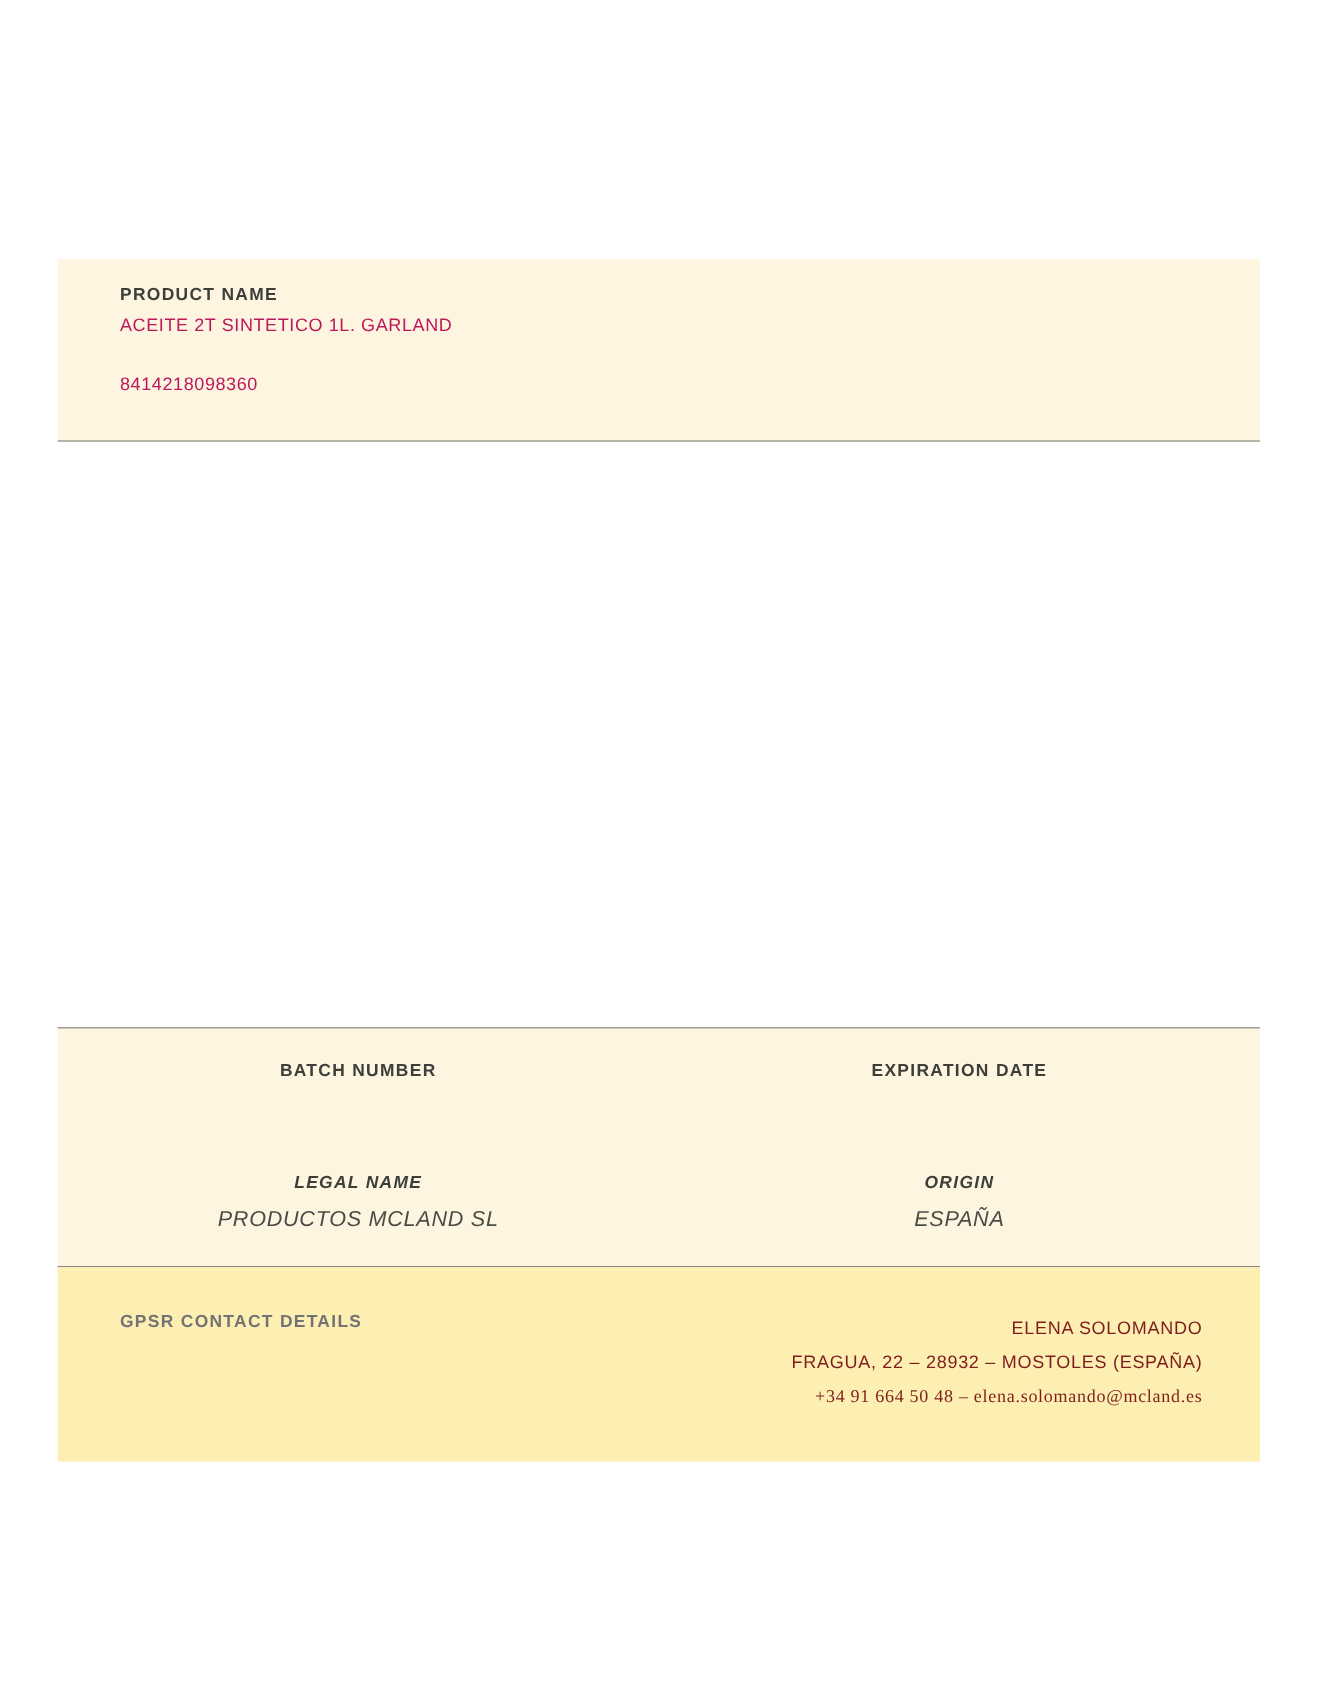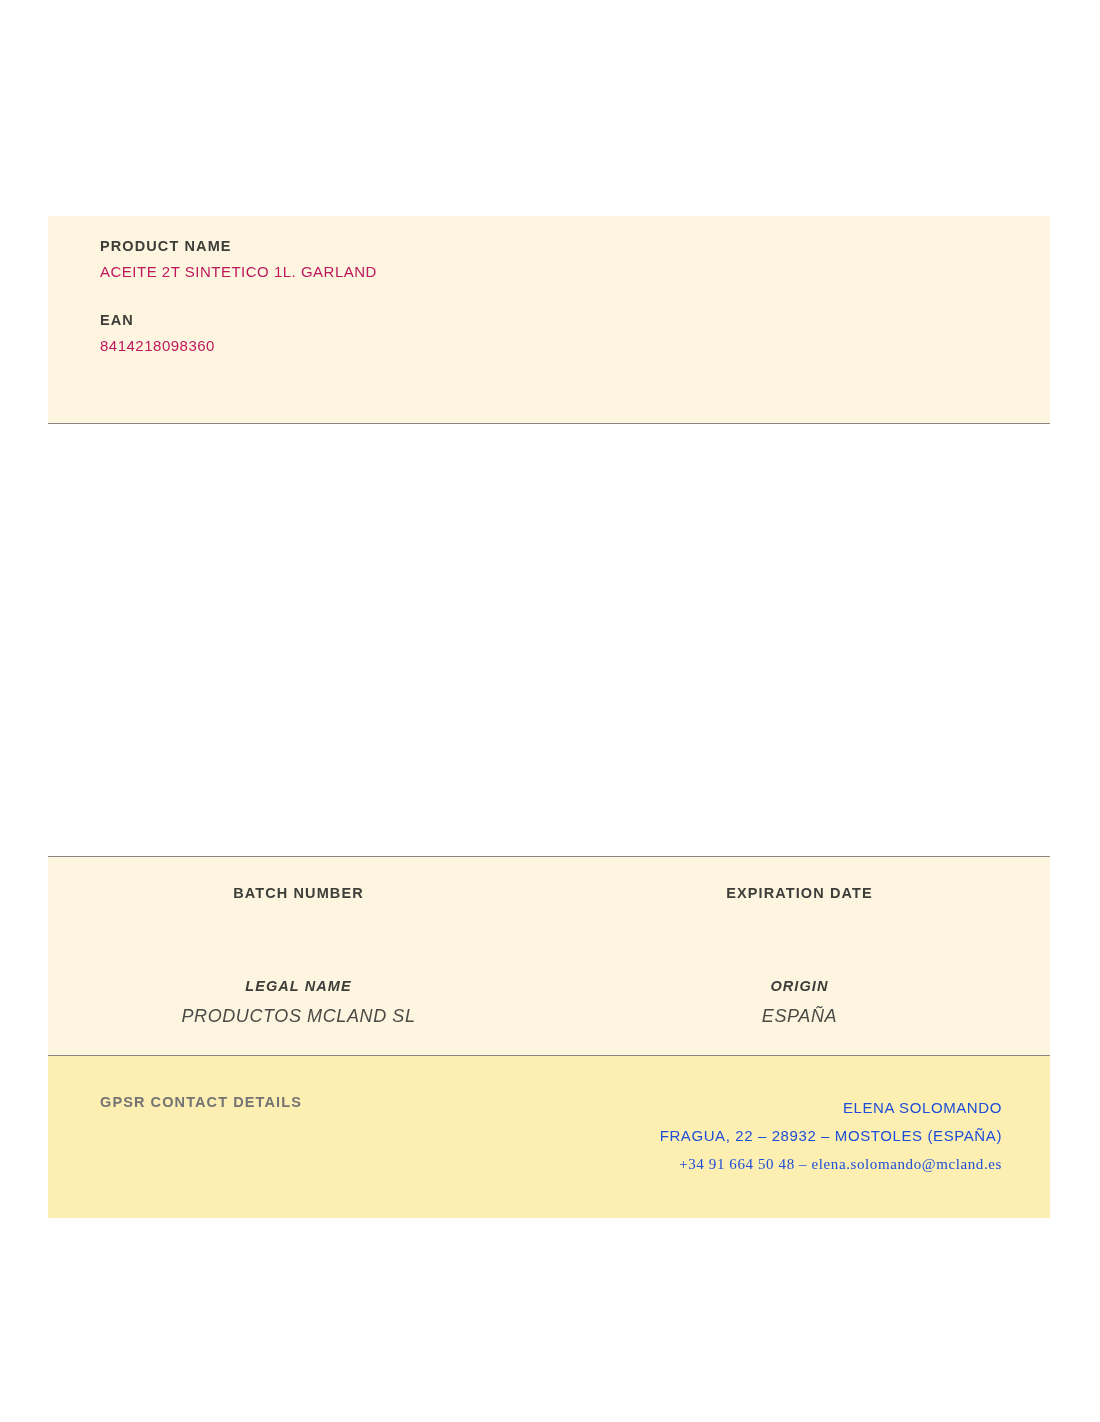--- a/index.html
+++ b/index.html
@@ -23,21 +23,21 @@
     width: 1100px;
     height: 1422px;
   }
 
   
   .block-top {
     position: absolute;
     left: 48px;
     top: 216px;
     width: 1002px;
-    height: 208px;
+    height: 152px;
     background: #fdf5df;
     border-bottom: 1.5px solid #8a8880;
     box-sizing: border-box;
   }
   .pad {
     padding: 22px 52px 0 52px;
   }
   .field-label {
     font-size: 14.5px;
     font-weight: bold;
@@ -125,42 +125,41 @@
     font-size: 14.5px;
     font-weight: bold;
     letter-spacing: 1.1px;
     color: #737373;
     white-space: nowrap;
   }
   .gpsr-lines {
     text-align: right;
     font-size: 15px;
     letter-spacing: 0.6px;
-    color: #1d4ed8;
+    color: #7f1d1d;
     line-height: 28px;
   }
   .gpsr-lines div {
     white-space: nowrap;
   }
   .gpsr-lines .small {
     font-size: 15px;
     font-family: Liberation Serif, serif;
   }
 </style>
 </head>
 <body>
 
 <div class="sheet">
 
   <section class="block-top">
     <div class="pad">
       <p class="field-label">PRODUCT NAME</p>
       <p class="field-value">ACEITE 2T SINTETICO 1L. GARLAND</p>
       <div class="gap-block"></div>
-      <p class="field-label">EAN</p>
       <p class="field-value">8414218098360</p>
     </div>
   </section>
 
   <section class="block-mid">
     <div class="grid2">
 
       <div class="cell">
         <p class="c-label">BATCH NUMBER</p>
         <p class="c-value"></p>

